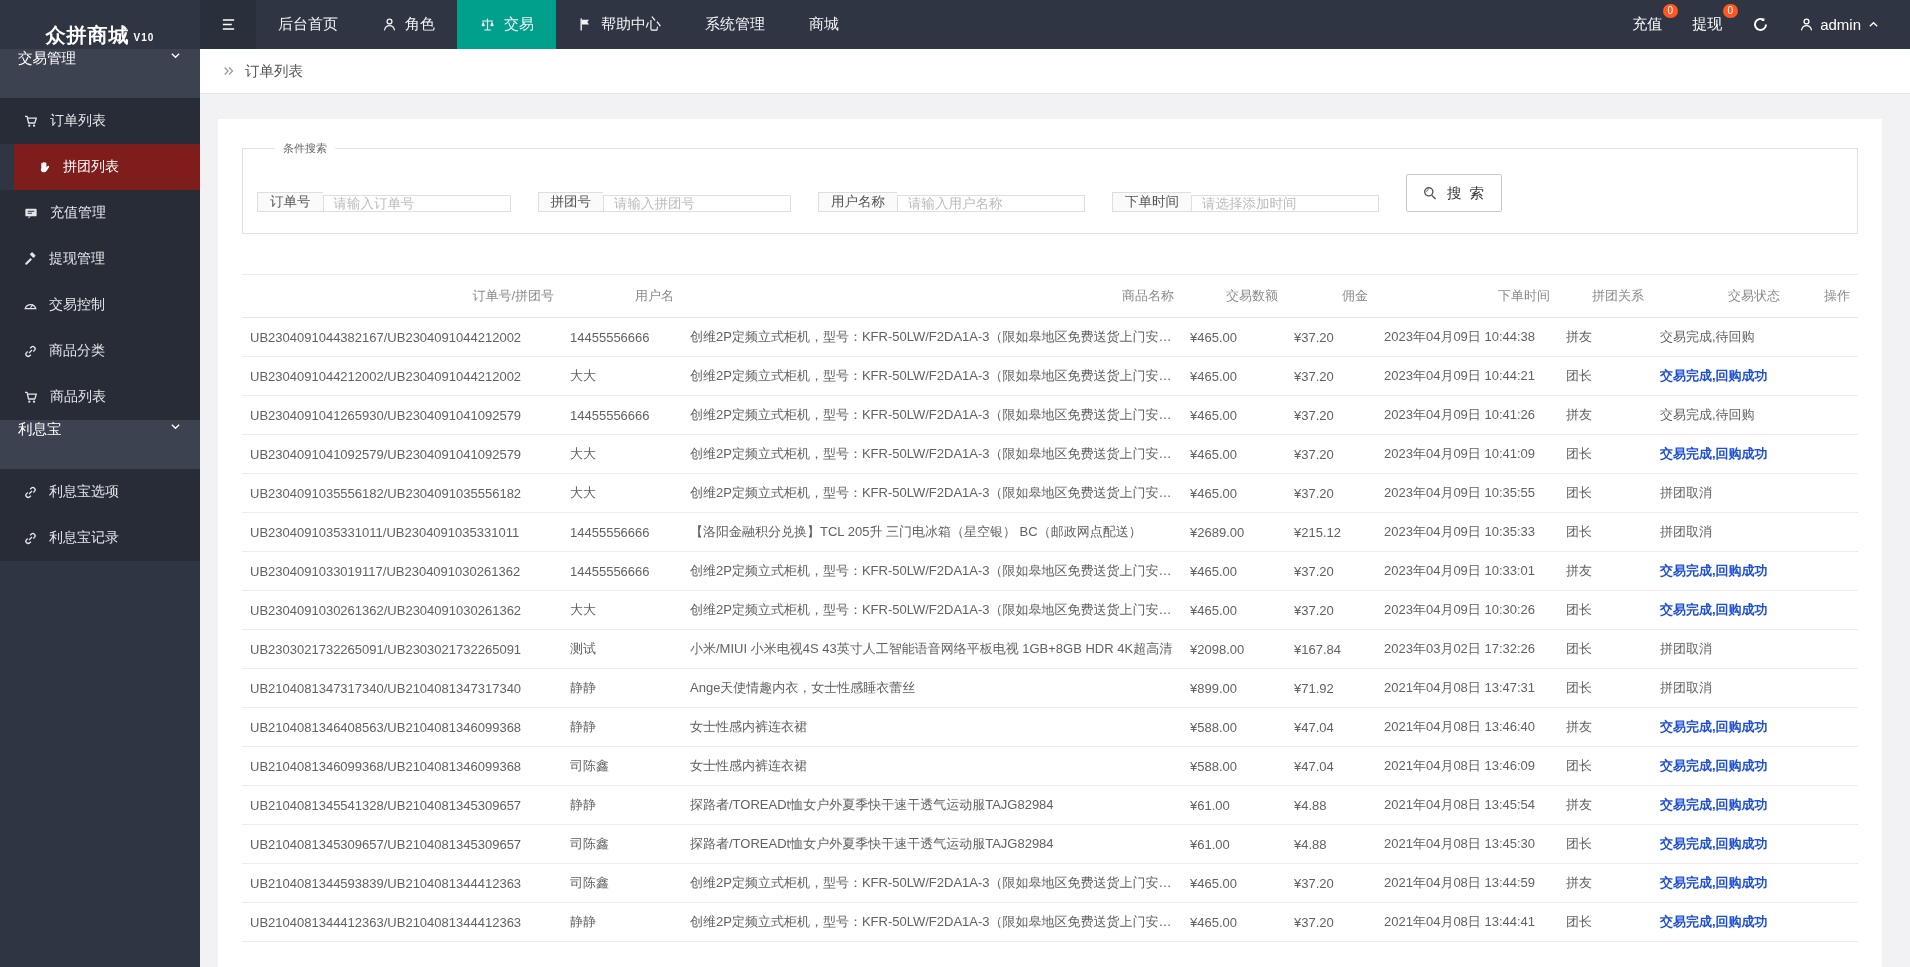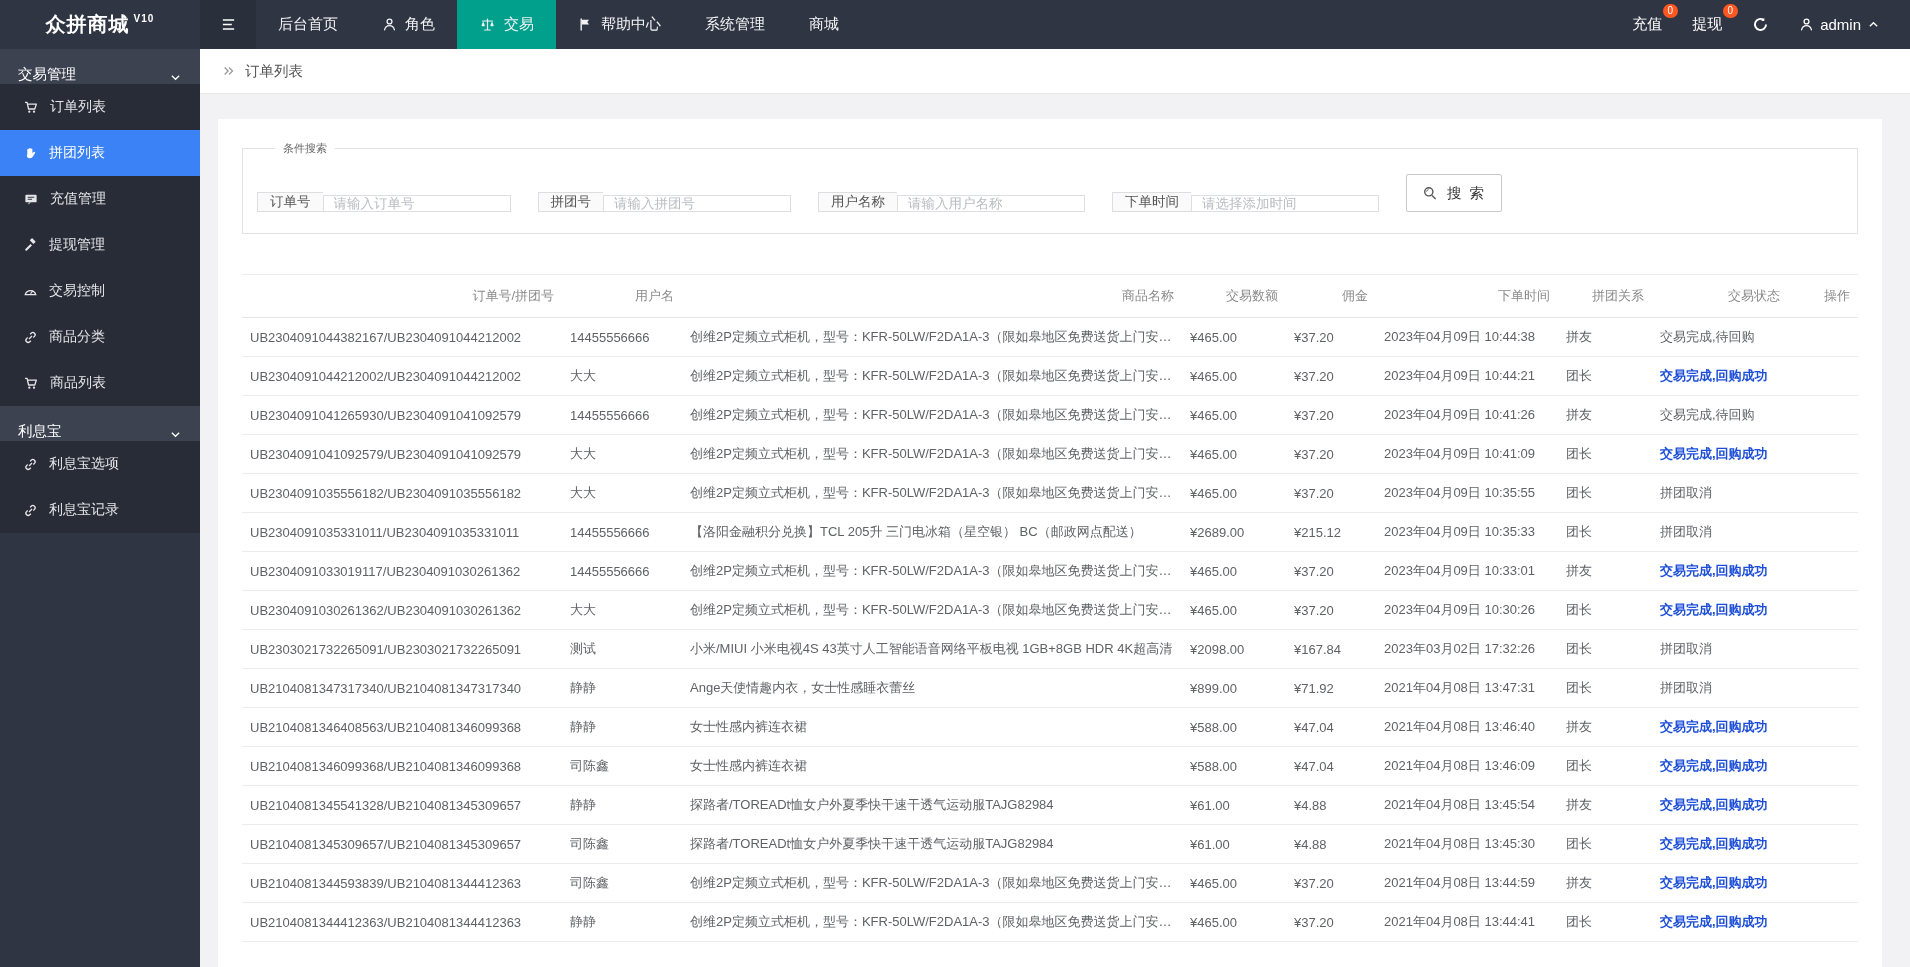--- a/index.html
+++ b/index.html
@@ -1,21 +1,21 @@
 <!DOCTYPE html>
 <html><head>
 <meta charset="utf-8">
 <style>
   * { box-sizing: border-box; margin: 0; padding: 0; }
   html,body { width:1910px; height:967px; overflow:hidden; background:#f2f2f4;
     font-family:"Liberation Sans","DejaVu Sans",sans-serif; }
 
   
   .topbar { height:49px; background:#2f3542; color:#fff; display:flex; align-items:stretch; }
-  .logo { width:200px; display:flex; align-items:center; justify-content:center;
+  .logo { width:200px; display:flex; align-items:flex-end; justify-content:center;
           font-size:20px; font-weight:bold; letter-spacing:1px; }
   .logo sup { font-size:10px; font-weight:bold; margin-left:4px; transform:translateY(-6px); }
   .hamburger { width:56px; display:flex; align-items:center; justify-content:center;
                background:#2a303b; cursor:pointer; }
   .main-nav { display:flex; }
   .nav-item { display:flex; align-items:center; gap:8px; padding:0 22px;
               font-size:15px; color:#f2f3f5; cursor:pointer; }
   .nav-item.active { background:#00a08d; }
   .topbar-right { margin-left:auto; display:flex; align-items:center; gap:30px; padding-right:30px; }
   .badge-item { position:relative; font-size:15px; cursor:pointer; }
@@ -25,25 +25,25 @@
   .user-menu { display:flex; align-items:center; gap:6px; font-size:15px; cursor:pointer; }
 
   .icon { display:inline-flex; align-items:center; justify-content:center; }
   .icon svg { display:block; }
 
   
   .layout { display:flex; height:918px; }
 
   
   .sidebar { width:200px; background:#2f3542; flex:0 0 200px; }
-  .side-group-header { height:35px; display:flex; align-items:flex-end; justify-content:space-between;
+  .side-group-header { height:49px; display:flex; align-items:flex-start; justify-content:space-between;
                        padding:0 18px; background:#3c4250; color:#fff; font-size:14.5px; cursor:pointer; }
   .side-item { height:46px; display:flex; align-items:center; gap:11px; padding:0 16px 0 23px;
                background:#272c36; color:#e4e6e9; font-size:14px; cursor:pointer; }
-  .side-item.active { background:#3b82f6; color:#fff; }
+  .side-item.active { background:#7f1d1d; color:#fff;margin-left:14px; }
 
   
   .main { flex:1; display:flex; flex-direction:column; overflow:hidden; }
   .breadcrumb { height:45px; background:#fff; border-bottom:1px solid #e7e7e7;
                 display:flex; align-items:center; gap:9px; padding:0 22px; color:#555; font-size:14.5px; }
   .breadcrumb .icon { color:#9a9a9a; }
   .content { flex:1; padding:25px 28px 0 18px; overflow:hidden; }
   .card { background:#fff; padding:22px 24px; min-height:100%; }
 
   fieldset.search-fieldset { border:1px solid #e2e2e2; padding:18px 14px 21px; }

